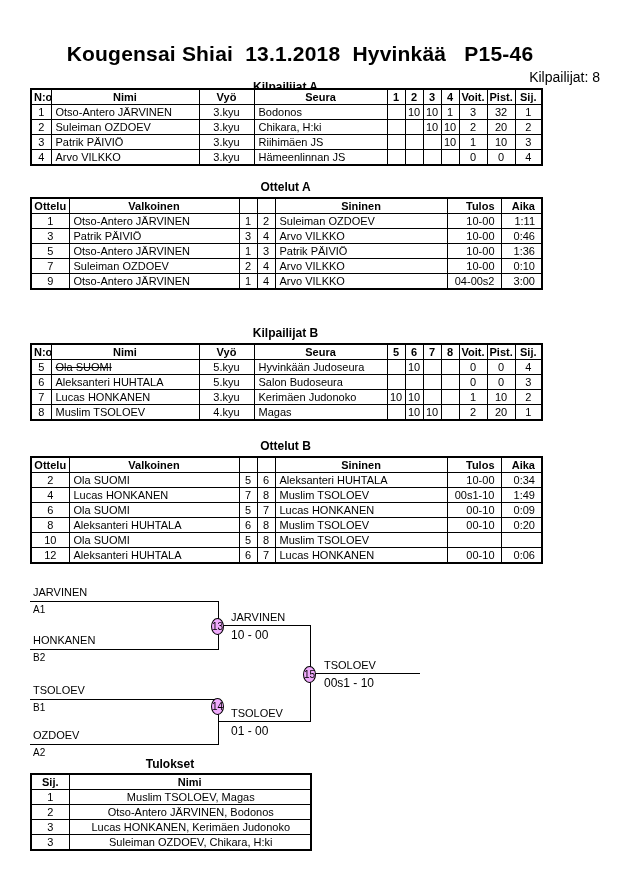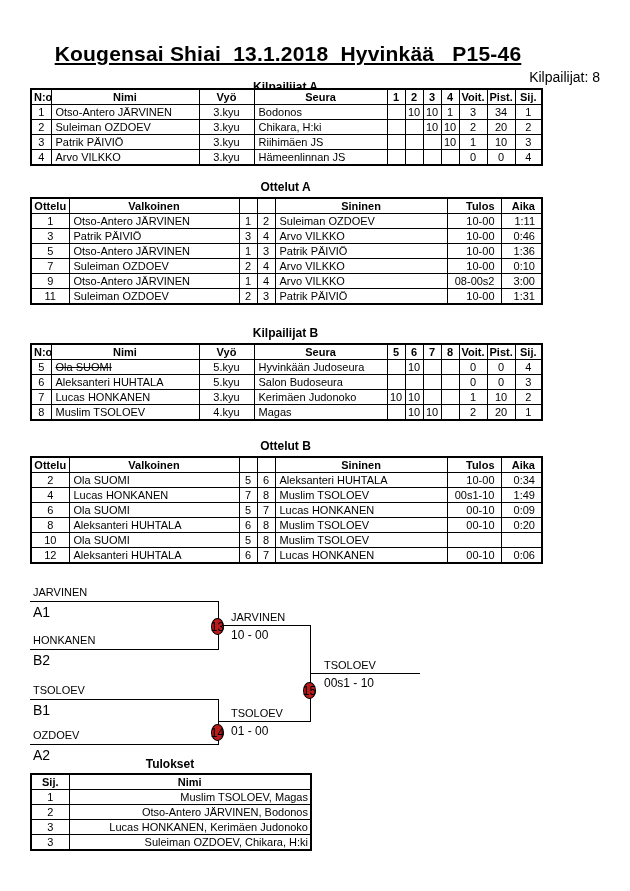--- a/index.html
+++ b/index.html
@@ -3,22 +3,22 @@
 <meta charset="utf-8">
 <style>
   * { margin:0; padding:0; box-sizing:border-box; }
   html,body { background:#fff; }
   .page {
     position:relative; width:630px; height:891px; background:#fff;
     font-family:"Liberation Sans", sans-serif; color:#000; overflow:hidden;
   }
   .abs { position:absolute; }
   .page-title {
-    top:42px; left:0; width:576px; text-align:center;
-    font-size:21px; font-weight:bold; white-space:pre; letter-spacing:0.2px;text-decoration:underline;
+    top:42px; left:12px; width:576px; text-align:center;
+    font-size:21px; font-weight:bold; white-space:pre; letter-spacing:0.2px;
   }
   .sec-title { font-size:12px; font-weight:bold; text-align:center; }
   .sec-a { top:80px;  left:30px; width:511px; }
   .sec-oa { top:180px; left:30px; width:511px; }
   .sec-b { top:326px; left:30px; width:511px; }
   .sec-ob { top:439px; left:30px; width:511px; }
   .sec-t { top:757px; left:30px; width:280px; }
   .count-label { top:69px; right:30px; font-size:14px; }
 
   table.grid {
@@ -53,34 +53,34 @@
   .tbl-o .col-white{width:170px;}
   .tbl-o .col-wn,.tbl-o .col-bn{width:18px;}
   .tbl-o .col-blue{width:172px;}
   .tbl-o .col-result{width:54px; text-align:right; padding-right:6px;}
   .tbl-o .col-time{width:41px; text-align:right; padding-right:6px;}
   .tbl-o td.col-white, .tbl-o td.col-blue { text-align:left; padding-left:4px; }
 
   
   .tbl-t .col-place{width:38px;}
   .tbl-t .col-name{width:242px;}
-  .tbl-t td.col-name { text-align:right; padding-left:4px; }
+  .tbl-t td.col-name { text-align:center; padding-left:4px; }
 
   td.strike { text-decoration:line-through; }
 
   
   .bracket { position:absolute; top:580px; left:0; width:630px; height:195px; }
   .b-name { position:absolute; font-size:11px; white-space:nowrap; }
-  .b-seed { position:absolute; font-size:14px; white-space:nowrap; }
+  .b-seed { position:absolute; font-size:10px; white-space:nowrap; }
   .b-score { position:absolute; font-size:12px; white-space:nowrap; }
   .b-hline { position:absolute; height:1px; background:#000; }
   .b-vline { position:absolute; width:1px; background:#000; }
   .b-node {
     position:absolute; width:13px; height:17px; border:1px solid #000;
-    border-radius:50%; background:#b91c1c; font-size:12px;
+    border-radius:50%; background:#f0abfc; font-size:10px;
     display:flex; align-items:center; justify-content:center; z-index:2;
   }
 </style>
 </head>
 <body>
 
 <div class="page">
 
   <div class="abs page-title">Kougensai Shiai  13.1.2018  Hyvinkää   P15-46</div>
 
@@ -107,21 +107,21 @@
         <tr>
           <td class="col-no">1</td>
           <td class="col-name">Otso-Antero JÄRVINEN</td>
           <td class="col-belt">3.kyu</td>
           <td class="col-club">Bodonos</td>
           <td class="col-c1"></td>
           <td class="col-c2">10</td>
           <td class="col-c3">10</td>
           <td class="col-c4">1</td>
           <td class="col-wins">3</td>
-          <td class="col-points">34</td>
+          <td class="col-points">32</td>
           <td class="col-place">1</td>
         </tr>
         <tr>
           <td class="col-no">2</td>
           <td class="col-name">Suleiman OZDOEV</td>
           <td class="col-belt">3.kyu</td>
           <td class="col-club">Chikara, H:ki</td>
           <td class="col-c1"></td>
           <td class="col-c2"></td>
           <td class="col-c3">10</td>
@@ -209,31 +209,22 @@
           <td class="col-blue">Arvo VILKKO</td>
           <td class="col-result">10-00</td>
           <td class="col-time">0:10</td>
         </tr>
         <tr>
           <td class="col-match">9</td>
           <td class="col-white">Otso-Antero JÄRVINEN</td>
           <td class="col-wn">1</td>
           <td class="col-bn">4</td>
           <td class="col-blue">Arvo VILKKO</td>
-          <td class="col-result">08-00s2</td>
+          <td class="col-result">04-00s2</td>
           <td class="col-time">3:00</td>
-        </tr>
-        <tr>
-          <td class="col-match">11</td>
-          <td class="col-white">Suleiman OZDOEV</td>
-          <td class="col-wn">2</td>
-          <td class="col-bn">3</td>
-          <td class="col-blue">Patrik PÄIVIÖ</td>
-          <td class="col-result">10-00</td>
-          <td class="col-time">1:31</td>
         </tr>
       </tbody>
   </table>
 
   <div class="abs sec-title sec-b">Kilpailijat B</div>
 
   <table class="grid tbl-k t-kb">
     <thead>
         <tr>
           <th class="col-no">N:o</th>
@@ -400,26 +391,26 @@
     <div class="b-vline" style="left:310px;top:45px;height:97px"></div>
 
     <div class="b-name" style="left:231px;top:31px">JARVINEN</div>
     <div class="b-hline" style="left:218px;top:45px;width:92px"></div>
     <div class="b-score" style="left:231px;top:48px">10 - 00</div>
     <div class="b-node" style="left:211px;top:38px">13</div>
 
     <div class="b-name" style="left:231px;top:127px">TSOLOEV</div>
     <div class="b-hline" style="left:218px;top:141px;width:92px"></div>
     <div class="b-score" style="left:231px;top:144px">01 - 00</div>
-    <div class="b-node" style="left:211px;top:144px">14</div>
+    <div class="b-node" style="left:211px;top:118px">14</div>
 
     <div class="b-name" style="left:324px;top:79px">TSOLOEV</div>
     <div class="b-hline" style="left:310px;top:93px;width:110px"></div>
     <div class="b-score" style="left:324px;top:96px">00s1 - 10</div>
-    <div class="b-node" style="left:303px;top:102px">15</div>
+    <div class="b-node" style="left:303px;top:86px">15</div>
   </div>
 
   <div class="abs sec-title sec-t">Tulokset</div>
 
   <table class="grid tbl-t t-tu">
     <thead>
         <tr>
           <th class="col-place">Sij.</th>
           <th class="col-name">Nimi</th>
         </tr>

